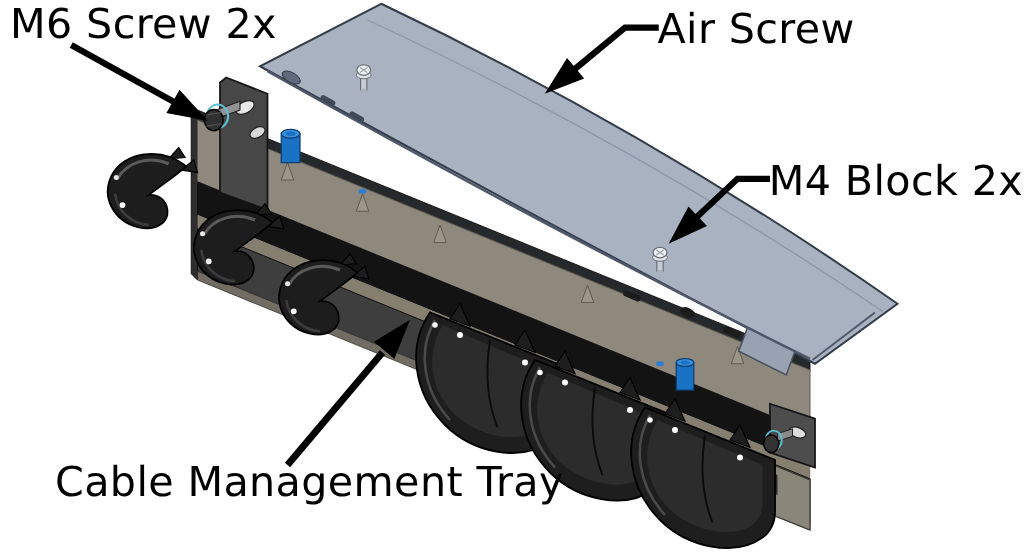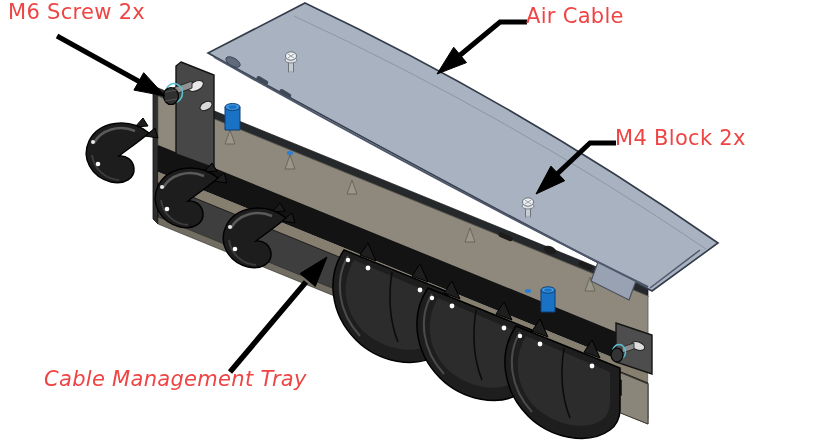--- a/index.html
+++ b/index.html
@@ -7,23 +7,23 @@
     position: relative;
     width: 825px;
     height: 446px;
     background: #ffffff;
     overflow: hidden;
     font-family: "DejaVu Sans", sans-serif;
   }
   .canvas svg { position: absolute; left: 0; top: 0; }
   .label {
     position: absolute;
-    font-size: 21px;
+    font-size: 33px;
     line-height: 1.1;
-    color: #ef4444;
+    color: #000000;
     white-space: nowrap;
     letter-spacing: 0.3px;
   }
 </style>
 </head>
 <body>
 
 <div class="canvas">
   <svg width="825" height="446" viewBox="0 0 825 446">
 
@@ -210,16 +210,16 @@
       <polyline points="616,143 590,143 556,175" fill="none" stroke-width="5"></polyline>
       <polygon points="536,194 550.9,166.1 564.7,180.7" stroke-width="1"></polygon>
     </g>
     <g stroke="#000" fill="#000">
       <line x1="230" y1="372" x2="306" y2="282" stroke-width="5.5"></line>
       <polygon points="327,257 300.1,273.5 315.3,286.4" stroke-width="1"></polygon>
     </g>
   </svg>
 
   <div class="label" style="left:8px;   top:1px;">M6 Screw 2x</div>
-  <div class="label" style="left:526px; top:5px;">Air Cable</div>
+  <div class="label" style="left:526px; top:5px;">Air Screw</div>
   <div class="label" style="left:615px; top:127px;">M4 Block 2x</div>
-  <div class="label" style="left:44px;  top:368px;font-style:italic;">Cable Management Tray</div>
+  <div class="label" style="left:44px;  top:368px;">Cable Management Tray</div>
 </div>
 
 </body></html>

